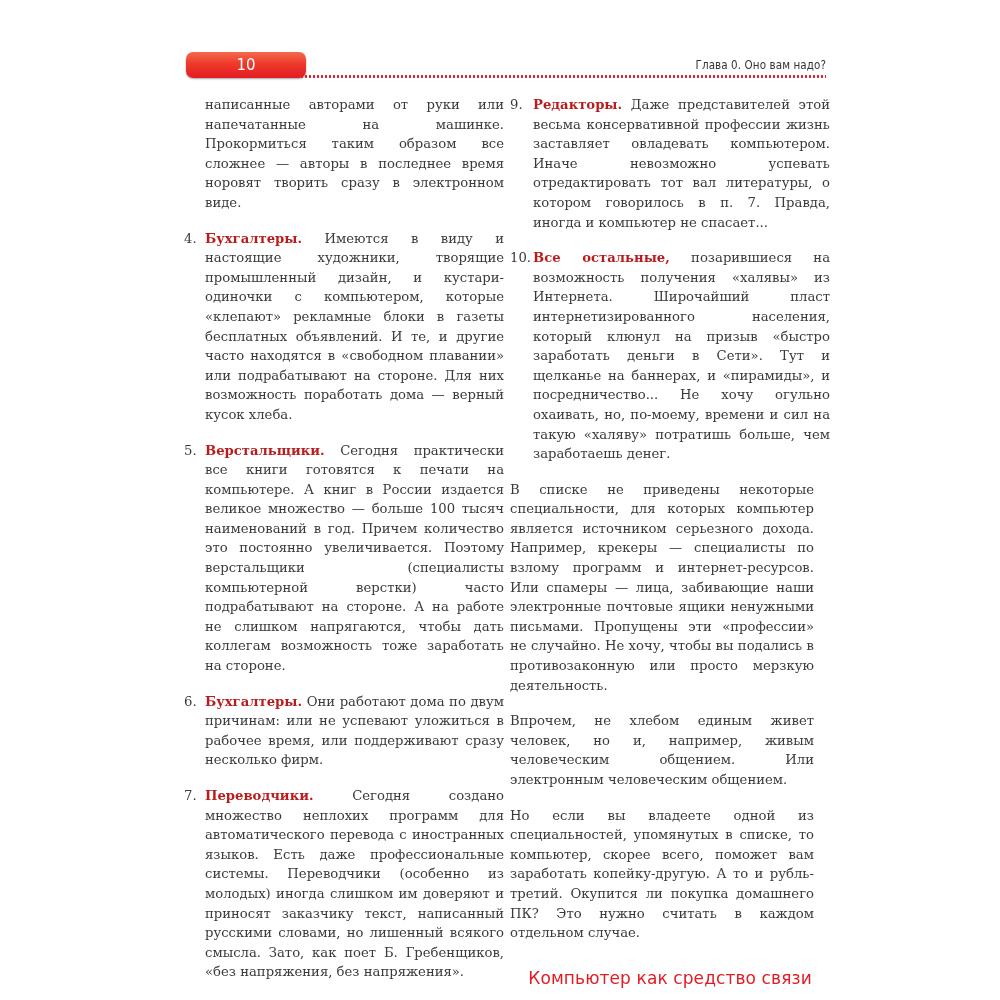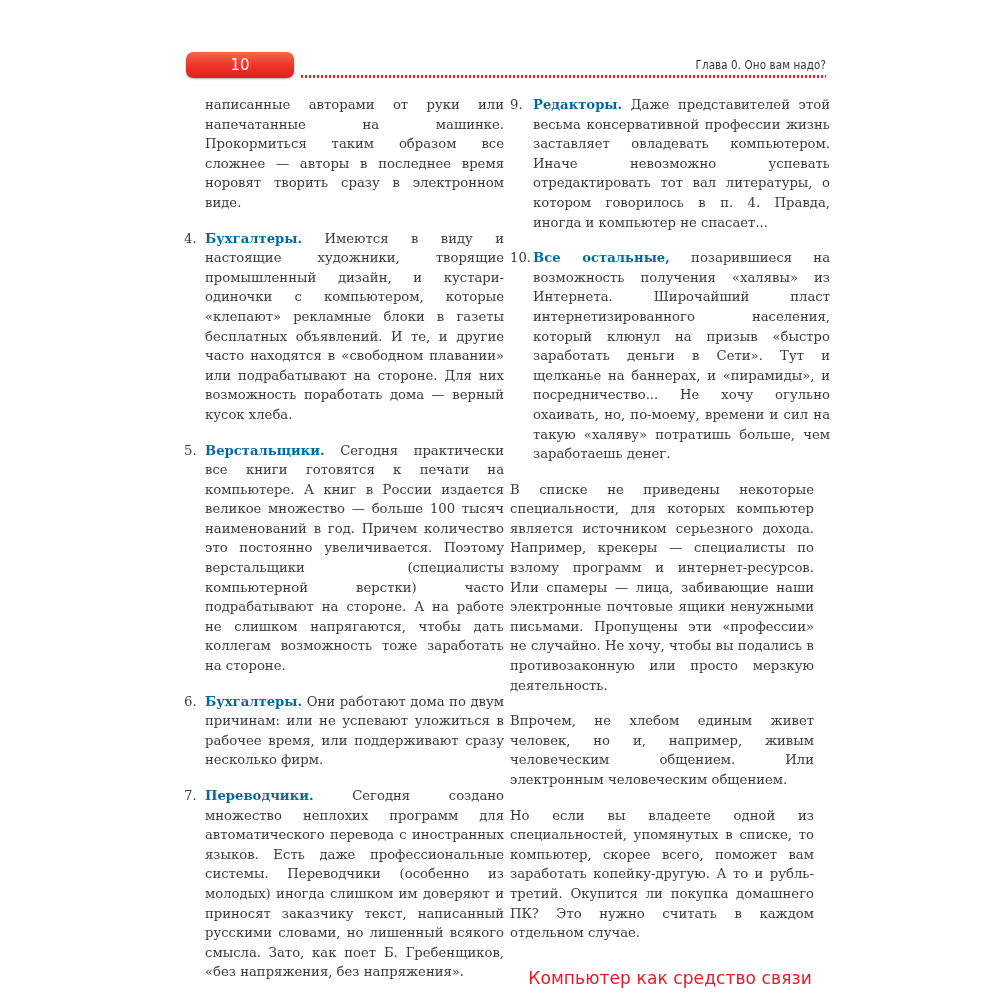--- a/index.html
+++ b/index.html
@@ -1,20 +1,20 @@
 <!DOCTYPE html>
 <html><head>
   <meta charset="utf-8">
   <style>
     html, body { margin: 0; padding: 0; background: #ffffff; }
     body { width: 1000px; height: 1000px; position: relative; overflow: hidden;
            font-family: "DejaVu Serif", "Liberation Serif", serif; color: #3a3a3a; }
 
     .header { position: absolute; left: 186px; top: 52px; width: 640px; height: 30px; }
-    .page-badge { position: absolute; left: 0; top: 0; width: 108px; height: 26px;
+    .page-badge { position: absolute; left: 0; top: 0; width: 120px; height: 26px;
                   border-radius: 7px;
                   background: linear-gradient(#f46a4d 0%, #ee3a2a 45%, #e31b23 100%);
                   box-shadow: 0 1px 2px rgba(0,0,0,0.35);
                   color: #ffffff; font-family: "DejaVu Sans", sans-serif; font-size: 15px;
                   display: flex; align-items: center; justify-content: center; }
     .dots { position: absolute; left: 114px; right: 0; top: 23px; height: 3px;
             background-image: radial-gradient(circle, #e31b23 1.1px, transparent 1.3px);
             background-size: 4px 3px; background-repeat: repeat-x; }
     .chapter-title { position: absolute; right: 0; top: 6px;
                      font-family: "DejaVu Sans Condensed", "DejaVu Sans", sans-serif;
@@ -22,21 +22,21 @@
 
     .col { position: absolute; top: 95px; width: 320px; font-size: 13.2px; line-height: 19.6px;
            text-align: justify; }
     .col-left { left: 184px; }
     .col-right { left: 510px; }
 
     .para { margin: 0 16px 16px 0; }
     .item { position: relative; padding-left: 21px; margin: 0 0 16px 0; }
     .item .num { position: absolute; left: 0; top: 0; }
     .col-right .item { padding-left: 23px; }
-    .term { color: #0369a1; font-weight: bold; margin-top: 20px; }
+    .term { color: #b91c1c; font-weight: bold; margin-top: 20px; }
     .cont { padding-left: 21px; margin: 0 0 16px 0; }
 
     .section-heading { font-family: "DejaVu Sans", sans-serif; color: #e31b23;
                        font-size: 17px; font-weight: normal; text-align: center;
                        margin: 26px 0 10px 0; letter-spacing: 0.1px; }
   </style>
 </head>
 <body>
 
 <div class="header">
@@ -68,21 +68,21 @@
   </div>
   <div class="item">
     <span class="num">8.</span>
     <span class="term">Писатели.</span><span> Литераторы все чаще выбирают компьютер, потому что процесс написания и особенно редактирования текста в электронном виде гораздо удобнее, чем на бумаге. Переносы слов, вставка текста, исправления... Я, пока не познал счастье клавиатуры, исчеркивал лист до такой степени, что сам не мог прочесть, что там написано. Особенное удобство предоставляет компьютер при работе с соавторами.</span>
   </div>
 </div>
 
 <div class="col col-right">
   <div class="item">
     <span class="num">9.</span>
-    <span class="term">Редакторы.</span><span> Даже представителей этой весьма консервативной профессии жизнь заставляет овладевать компьютером. Иначе невозможно успевать отредактировать тот вал литературы, о котором говорилось в п. 4. Правда, иногда и компьютер не спасает...</span>
+    <span class="term">Редакторы.</span><span> Даже представителей этой весьма консервативной профессии жизнь заставляет овладевать компьютером. Иначе невозможно успевать отредактировать тот вал литературы, о котором говорилось в п. 7. Правда, иногда и компьютер не спасает...</span>
   </div>
   <div class="item">
     <span class="num">10.</span>
     <span class="term">Все остальные,</span><span> позарившиеся на возможность получения «халявы» из Интернета. Широчайший пласт интернетизированного населения, который клюнул на призыв «быстро заработать деньги в Сети». Тут и щелканье на баннерах, и «пирамиды», и посредничество... Не хочу огульно охаивать, но, по-моему, времени и сил на такую «халяву» потратишь больше, чем заработаешь денег.</span>
   </div>
 
   <p class="para">В списке не приведены некоторые специальности, для которых компьютер является источником серьезного дохода. Например, крекеры — специалисты по взлому программ и интернет-ресурсов. Или спамеры — лица, забивающие наши электронные почтовые ящики ненужными письмами. Пропущены эти «профессии» не случайно. Не хочу, чтобы вы подались в противозаконную или просто мерзкую деятельность.</p>
   <p class="para">Впрочем, не хлебом единым живет человек, но и, например, живым человеческим общением. Или электронным человеческим общением.</p>
   <p class="para">Но если вы владеете одной из специальностей, упомянутых в списке, то компьютер, скорее всего, поможет вам заработать копейку-другую. А то и рубль-третий. Окупится ли покупка домашнего ПК? Это нужно считать в каждом отдельном случае.</p>
 

